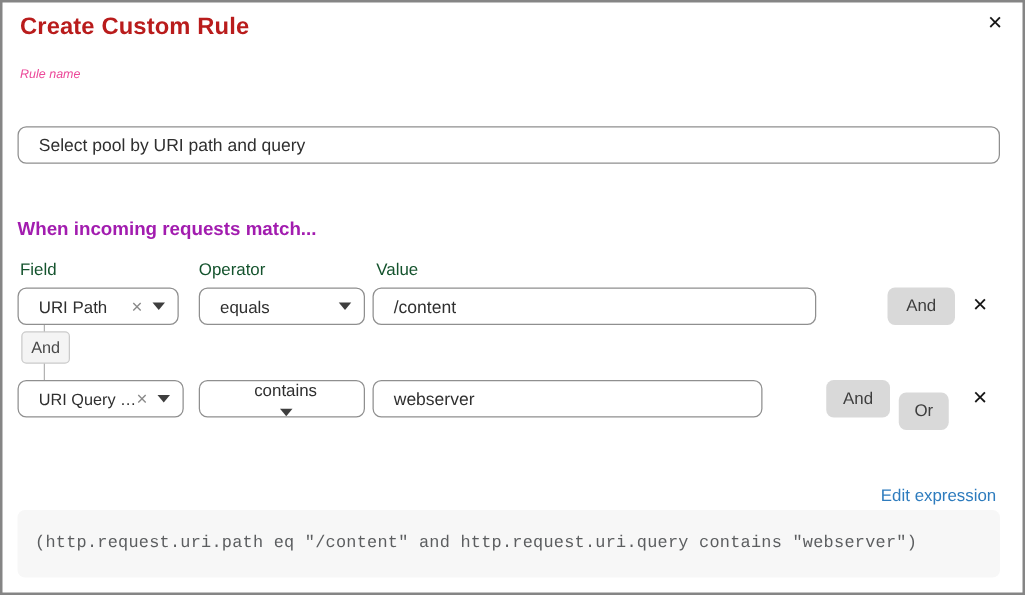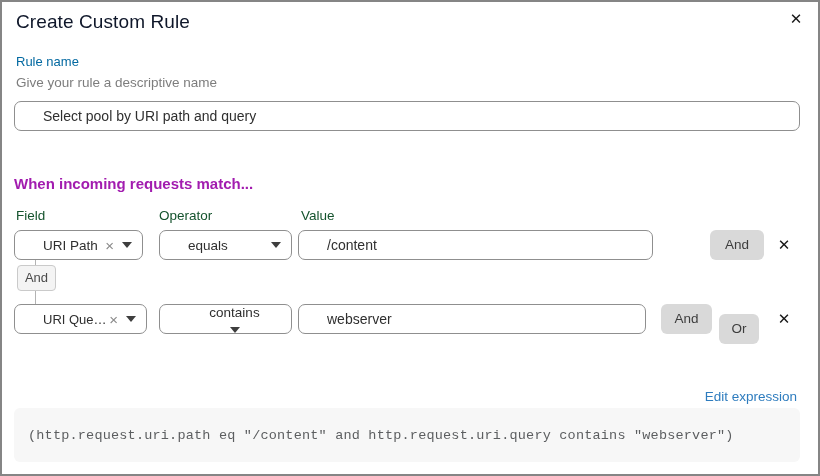--- a/index.html
+++ b/index.html
@@ -3,29 +3,29 @@
 <meta charset="utf-8">
 <style>
   * { margin:0; padding:0; box-sizing:border-box; }
   html,body { background:#fff; }
   .dialog {
     position:relative; width:820px; height:476px; background:#ffffff;
     border:2px solid #858585;
     font-family:"Liberation Sans","DejaVu Sans",sans-serif;
     color:#2e2e2e; overflow:hidden;
   }
-  .title { position:absolute; left:14px; top:9px; font-size:19px; font-weight:400; color:#0f172a; letter-spacing:.1px; }
+  .title { position:absolute; left:14px; top:9px; font-size:19px; font-weight:700; color:#b91c1c; letter-spacing:.1px; }
   .close { position:absolute; top:6px; right:11px; width:22px; height:22px; line-height:22px; text-align:center;
            font-size:15px; font-weight:700; color:#141414; cursor:pointer; }
-  .rule-label { position:absolute; left:14px; top:52px; font-size:13px; color:#0369a1; }
+  .rule-label { position:absolute; left:14px; top:52px; font-size:10px; color:#ec4899;font-style:italic; }
   .hint { position:absolute; left:14px; top:73px; font-size:13.5px; color:#7d7d7d; }
 
   .textbox, .select {
     position:absolute; height:30px; background:#fff; border:1px solid #8f8f8f; border-radius:7px;
-    display:flex; align-items:center; padding:0 10px 0 28px; font-size:13.5px; color:#2f2f2f;
+    display:flex; align-items:center; padding:0 10px 0 16px; font-size:13.5px; color:#2f2f2f;
     white-space:nowrap; overflow:hidden;
   }
   .name-input { left:12px; top:99px; width:786px; font-size:14px; }
 
   .heading { position:absolute; left:12px; top:173px; font-size:15px; font-weight:700; color:#a21caf; }
   .collabel { position:absolute; top:206px; font-size:13.5px; color:#14532d; }
 
   .sel-text { flex:1 1 auto; overflow:hidden; text-overflow:ellipsis; }
   .clear { flex:0 0 auto; font-size:15px; color:#8a8a8a; margin-right:8px; line-height:1; cursor:pointer; }
   .caret { flex:0 0 auto; width:0; height:0; border-left:5px solid transparent; border-right:5px solid transparent;
@@ -51,21 +51,20 @@
 </style>
 </head>
 <body>
 
 <div class="dialog">
 
   <div class="title">Create Custom Rule</div>
   <div class="close">✕</div>
 
   <div class="rule-label">Rule name</div>
-  <div class="hint">Give your rule a descriptive name</div>
   <div class="textbox name-input">Select pool by URI path and query</div>
 
   <div class="heading">When incoming requests match...</div>
 
   <div class="collabel" style="left:14px">Field</div>
   <div class="collabel" style="left:157px">Operator</div>
   <div class="collabel" style="left:299px">Value</div>
 
   <div class="select" style="left:12px; top:228px; width:129px;">
     <span class="sel-text">URI Path</span>
@@ -85,21 +84,21 @@
 
   <div class="select" style="left:12px; top:302px; width:133px; font-size:13px;">
     <span class="sel-text">URI Query St...</span>
     <span class="clear">×</span>
     <span class="caret"></span>
   </div>
   <div class="select op" style="left:157px; top:302px; width:133px;flex-direction:column;">
     <span class="sel-text">contains</span>
     <span class="caret"></span>
   </div>
-  <div class="textbox" style="left:296px; top:302px; width:348px; font-size:14px;">webserver</div>
+  <div class="textbox" style="left:296px; top:302px; width:312px; font-size:14px;">webserver</div>
   <button class="pill" style="left:659px; top:302px; width:51px;">And</button>
   <button class="pill" style="left:717px; top:312px; width:40px;">Or</button>
   <div class="xbtn" style="left:772px; top:302px;">✕</div>
 
   <div class="edit-link">Edit expression</div>
   <div class="codeblock">
     <div class="codetext">(http.request.uri.path eq "/content" and http.request.uri.query contains "webserver")</div>
   </div>
 
 </div>

